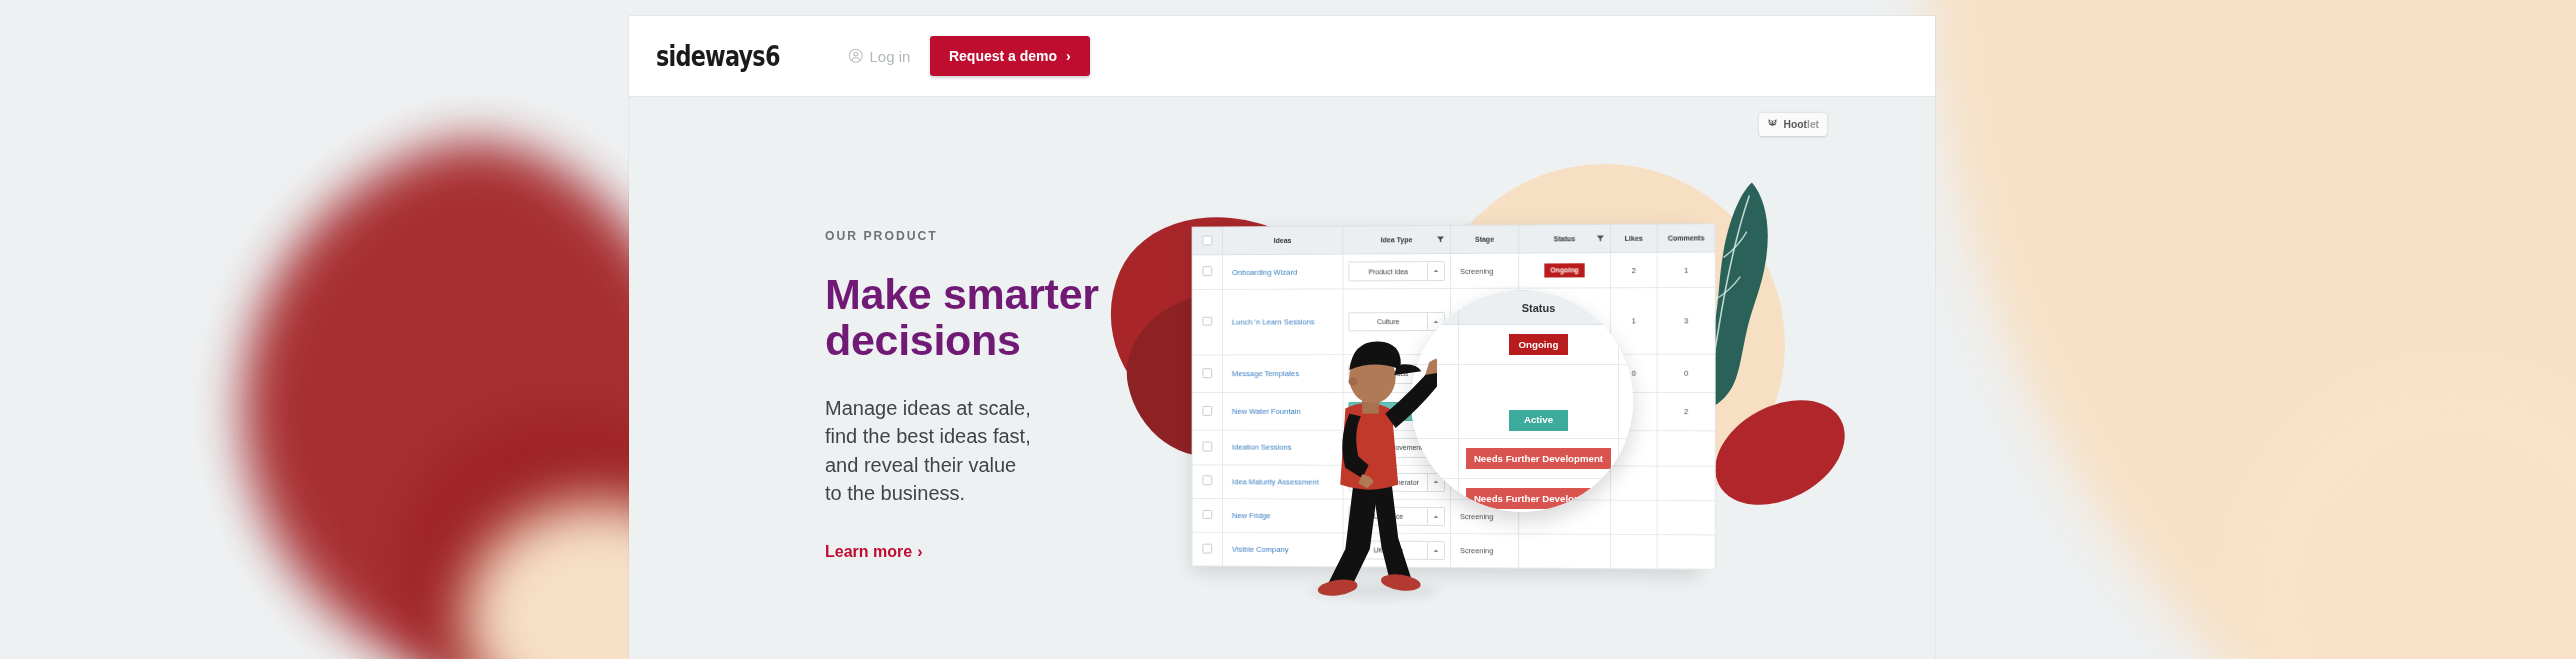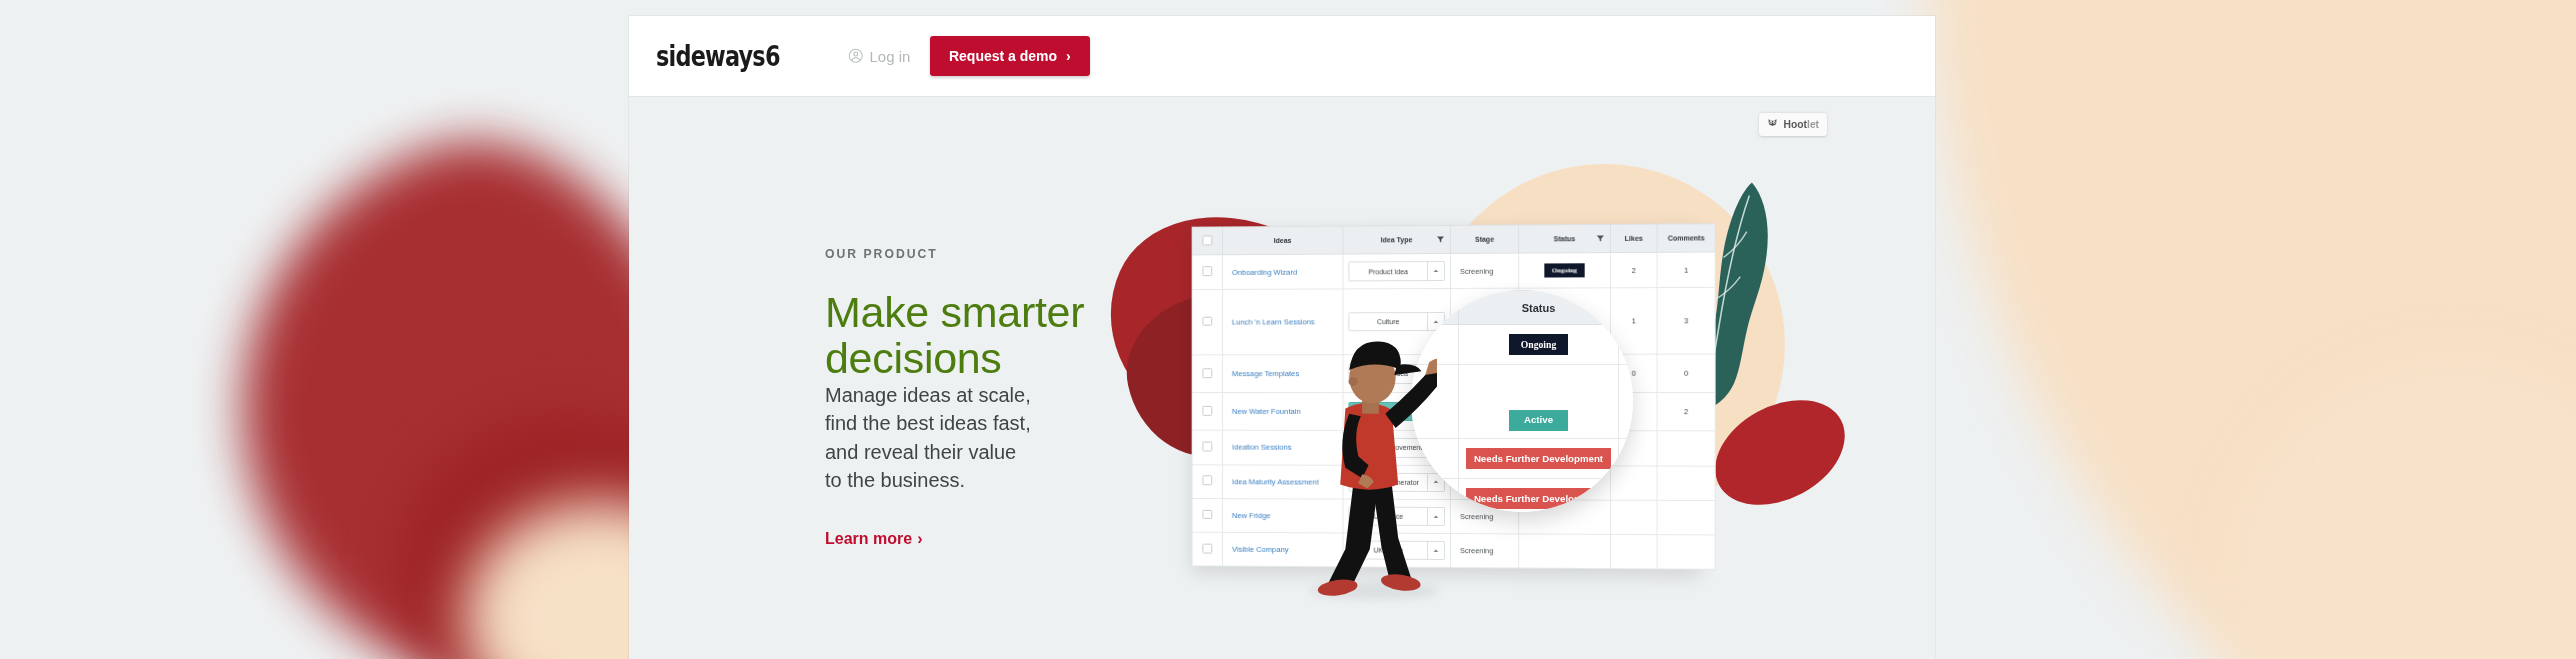--- a/index.html
+++ b/index.html
@@ -93,25 +93,25 @@
     box-shadow: 0 1.3px 3.2px rgba(0,0,0,.18);
     font-family: "Liberation Sans", sans-serif;
   }
 
   
   .hero { position: relative; height: 579px; }
 
   .copy { position: absolute; left: 196px; top: 132px; width: 303px; }
   .eyebrow {
     font-size: 12.2px; letter-spacing: 2px; font-weight: 700;
-    color: #6c7275; margin-bottom: 28px; margin-top: 18px;
+    color: #6c7275; margin-bottom: 28px;
   }
   .headline {
-    font-size: 43px; line-height: 1.07; font-weight: 400;
-    color: #4d7c0f; letter-spacing: -0.3px; 
+    font-size: 43px; line-height: 1.07; font-weight: 700;
+    color: #701a75; letter-spacing: -0.3px; margin-bottom: 31px;
   }
   .sub {
     font-size: 20px; line-height: 1.42; color: #3e4447;
     margin-bottom: 35px;
   }
   .learn {
     font-size: 16px; color: #bf0d30; font-weight: 700;
     display: inline-flex; gap: 5px;
   }
 
@@ -178,21 +178,21 @@
     width: 16.7px; border-left: 0.6px solid #dadfe1;
     display: flex; align-items: center; justify-content: center;
     font-size: 5.8px; color: #7d8487;
   }
   .sel-cell.hl { background: #66c2b6; border-color:#4fb3a6; }
   .sel-cell.hl .car { border-left-color:#4fb3a6; }
   .badge {
     display: inline-block; color: #fff; font-size: 6.8px; font-weight: 700;
     padding: 3.2px 5.8px; line-height: 1.22; min-width: 40px;
   }
-  .b-ongoing { background: #0f172a; font-family: Liberation Serif, serif; }
+  .b-ongoing { background: #b91c1c; }
   .b-active { background: #3cab9b; margin-top: 37px; }
   .b-nfd { background: #d9534f; }
   .filter-ic { position: absolute; right: 5.8px; top: 50%; transform: translateY(-50%); }
 
   
   .lens {
     position: absolute; left: 222px; top: 187px;
     width: 222px; height: 222px;
     border-radius: 50%; overflow: hidden; background: #fff;
     box-shadow: 0 9px 22px rgba(0,0,0,.16);

